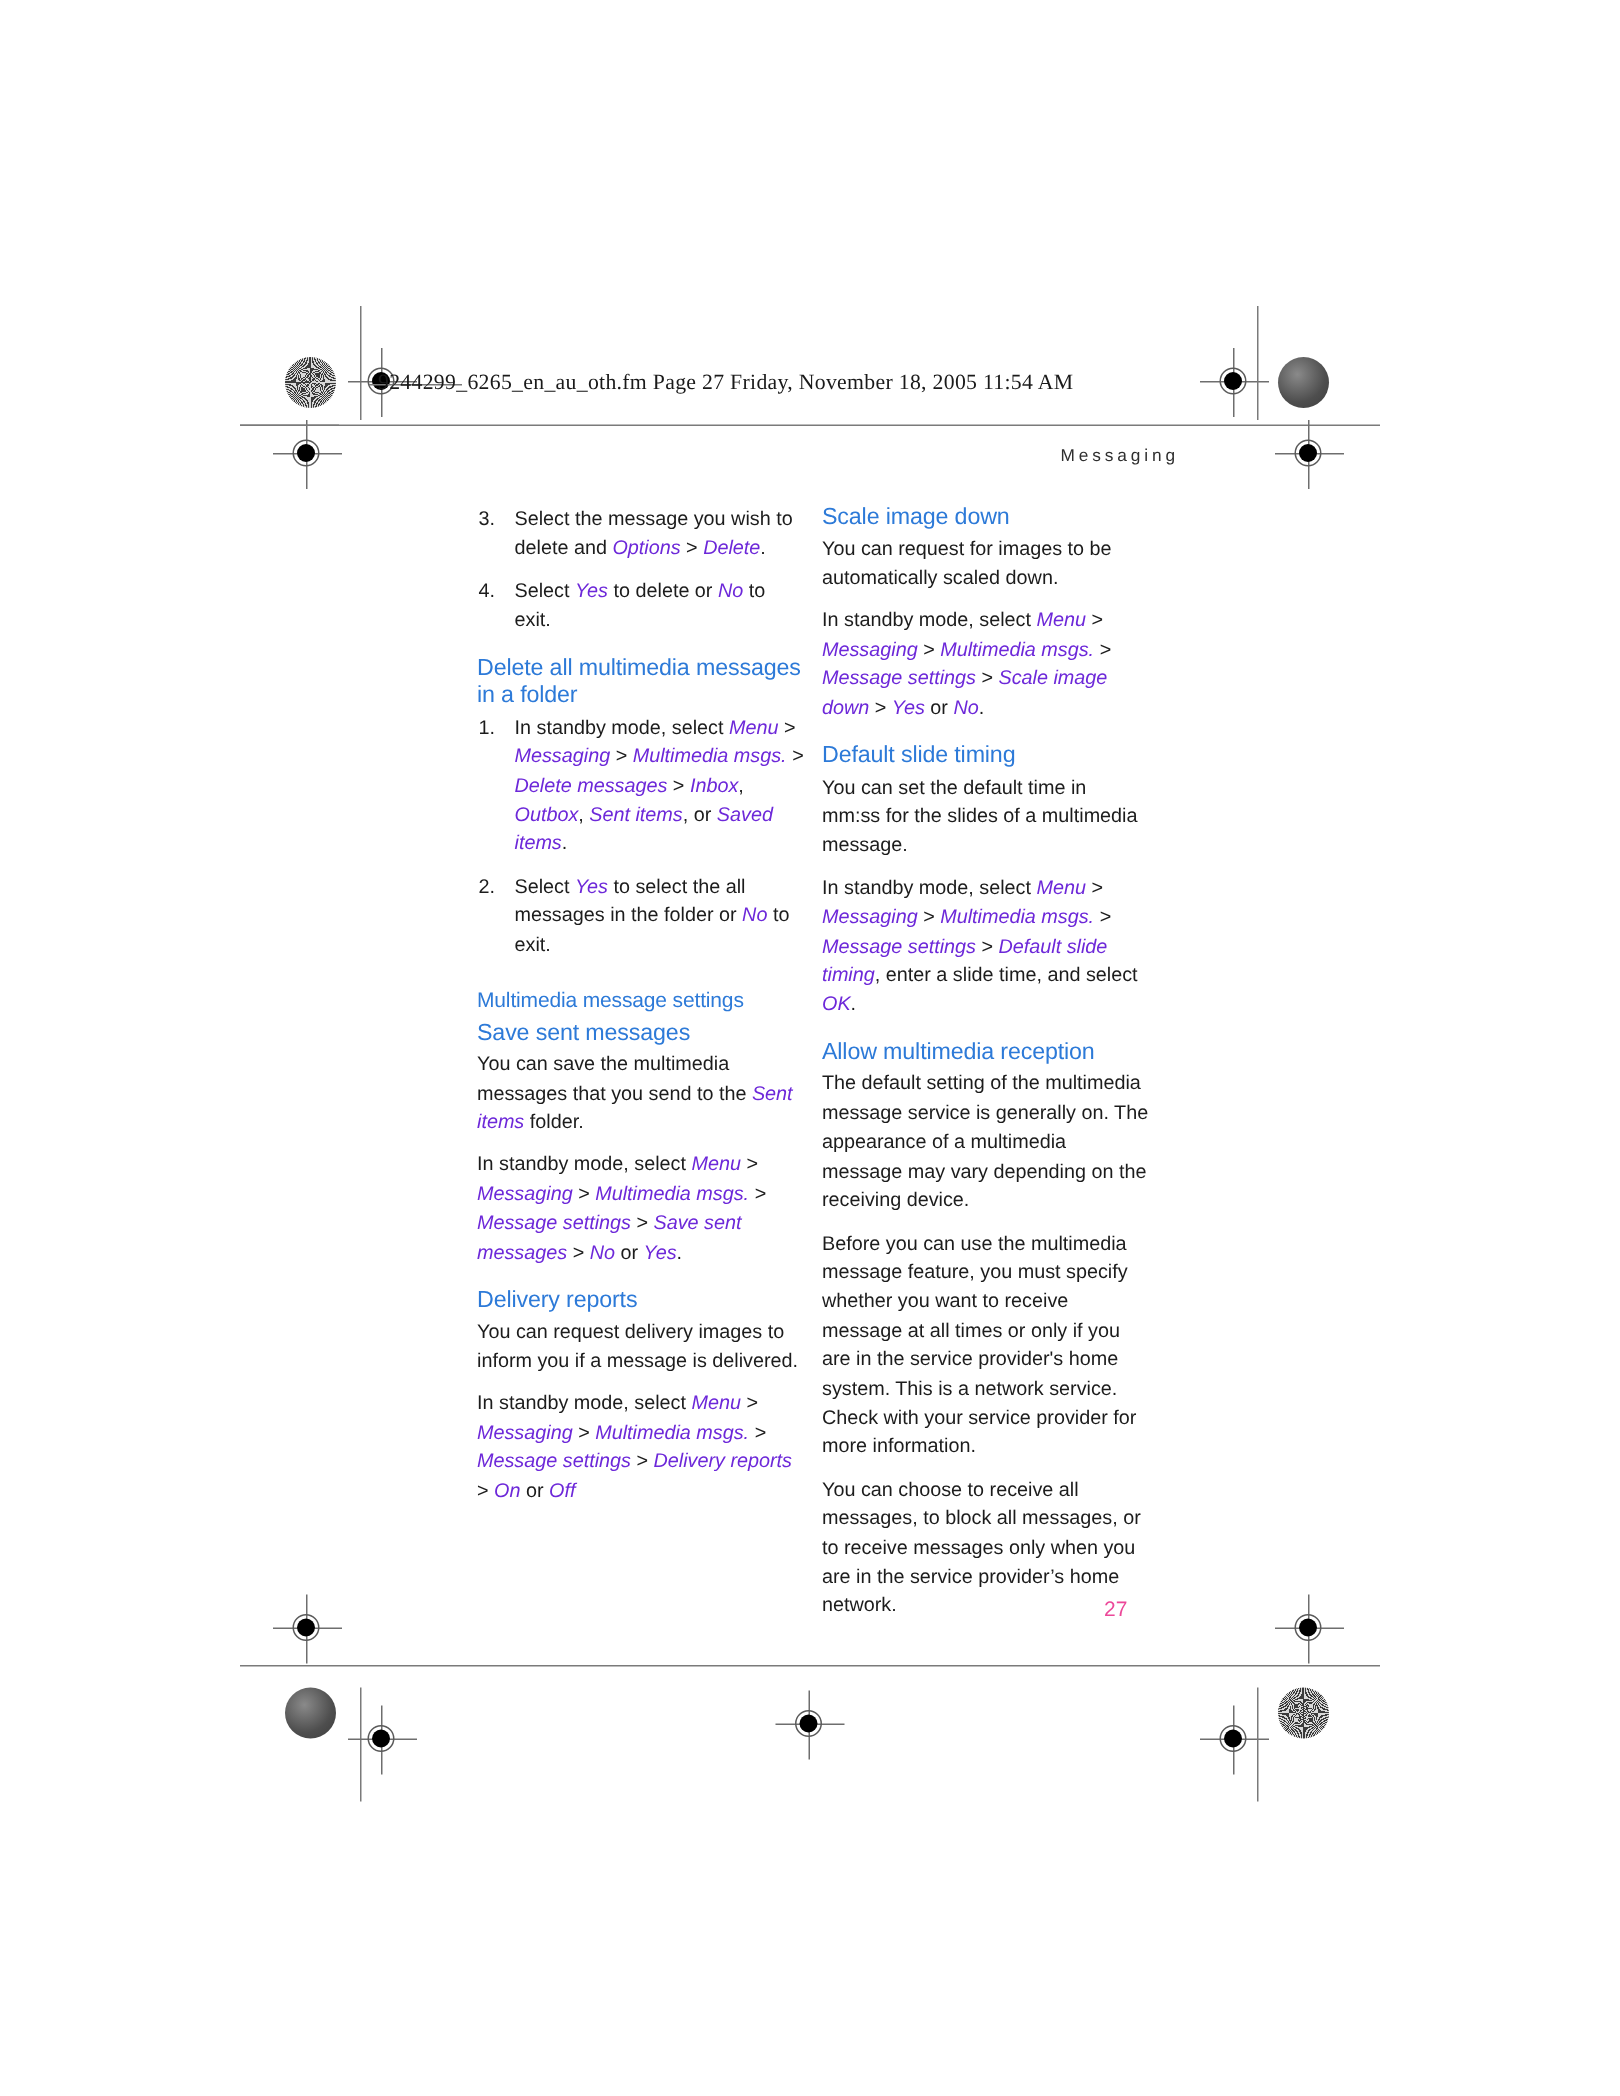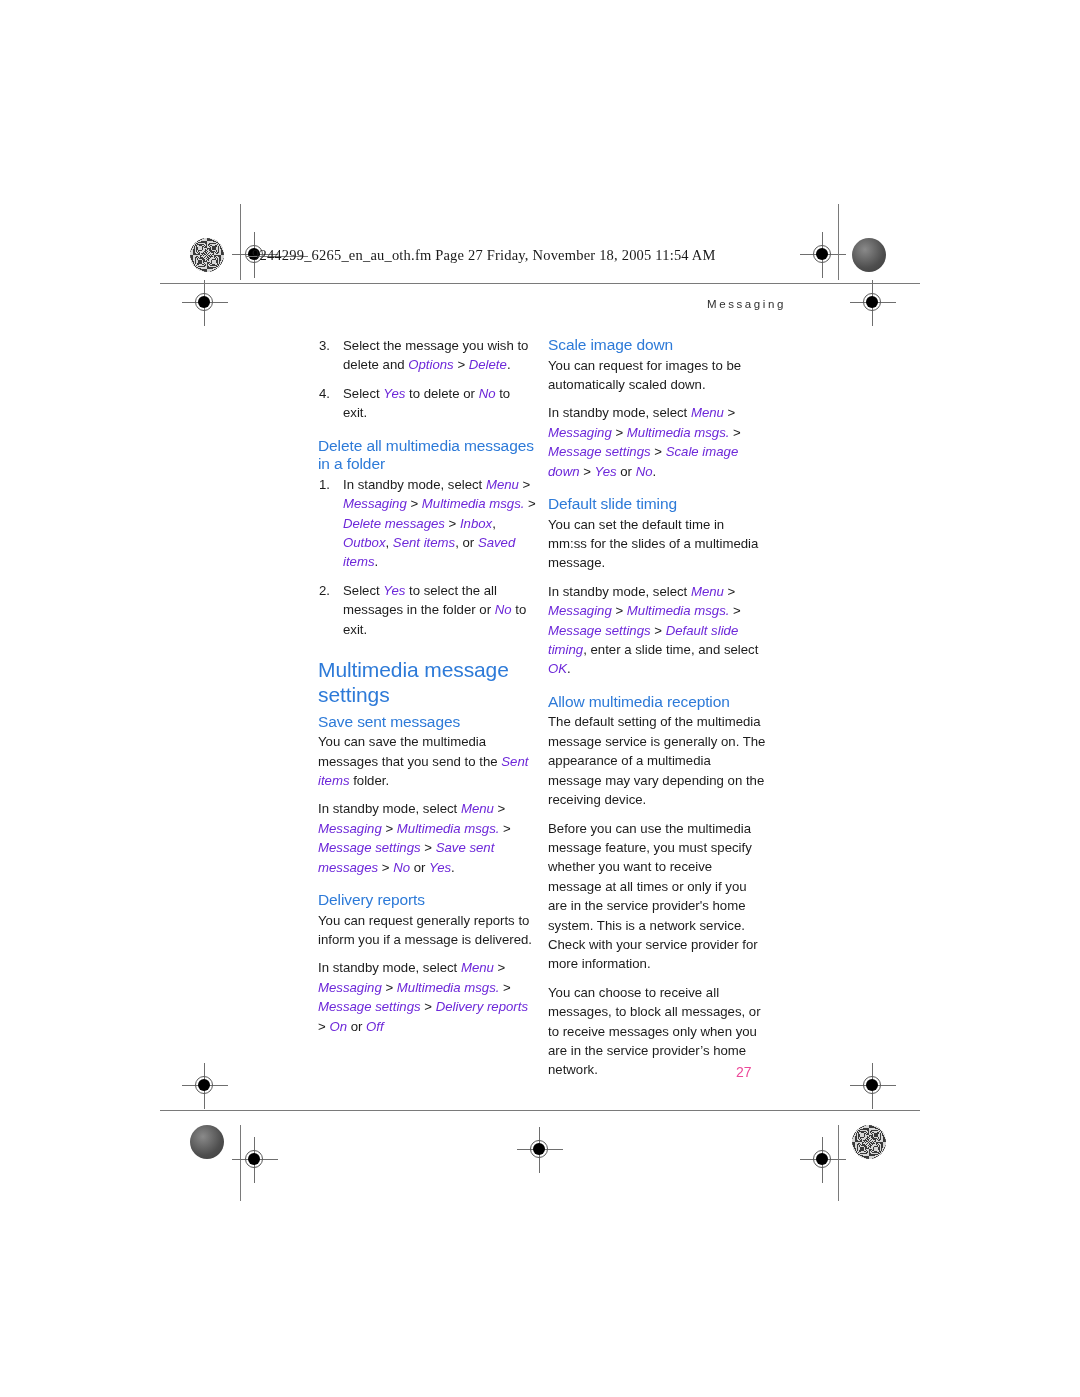--- a/index.html
+++ b/index.html
@@ -89,21 +89,21 @@
   .col-left, .col-right {
     position: absolute;
     top: 336px;
     width: 218px;
   }
   .col-left  { left: 318px; }
   .col-right { left: 548px; }
 
   h1.sect {
     color: #2d7ad8;
-    font-size: 21px;
+    font-size: 14px;
     font-weight: 400;
     line-height: 1.18;
     margin: 19px 0 5px 0;
     letter-spacing: -.1px;
   }
 
   h2.sub {
     color: #2d7ad8;
     font-size: 15.5px;
     font-weight: 400;
@@ -263,21 +263,21 @@
     </li>
   </ol>
 
   <h1 class="sect">Multimedia message settings</h1>
 
   <h2 class="sub first">Save sent messages</h2>
   <p class="body"><span>You can save the multimedia messages that you send to the </span><i class="ui">Sent items</i><span> folder.</span></p>
   <p class="body"><span>In standby mode, select </span><i class="ui">Menu</i><span class="sep"> &gt; </span><i class="ui">Messaging</i><span class="sep"> &gt; </span><i class="ui">Multimedia msgs.</i><span class="sep"> &gt; </span><i class="ui">Message settings</i><span class="sep"> &gt; </span><i class="ui">Save sent messages</i><span class="sep"> &gt; </span><i class="ui">No</i><span class="sep"> or </span><i class="ui">Yes</i><span>.</span></p>
 
   <h2 class="sub">Delivery reports</h2>
-  <p class="body"><span>You can request generally reports to inform you if a message is delivered.</span></p>
+  <p class="body"><span>You can request delivery images to inform you if a message is delivered.</span></p>
   <p class="body"><span>In standby mode, select </span><i class="ui">Menu</i><span class="sep"> &gt; </span><i class="ui">Messaging</i><span class="sep"> &gt; </span><i class="ui">Multimedia msgs.</i><span class="sep"> &gt; </span><i class="ui">Message settings</i><span class="sep"> &gt; </span><i class="ui">Delivery reports</i><span class="sep"> &gt; </span><i class="ui">On</i><span class="sep"> or </span><i class="ui">Off</i></p>
 </div>
 
 <div class="col-right">
 
   <h2 class="sub first">Scale image down</h2>
   <p class="body"><span>You can request for images to be automatically scaled down.</span></p>
   <p class="body"><span>In standby mode, select </span><i class="ui">Menu</i><span class="sep"> &gt; </span><i class="ui">Messaging</i><span class="sep"> &gt; </span><i class="ui">Multimedia msgs.</i><span class="sep"> &gt; </span><i class="ui">Message settings</i><span class="sep"> &gt; </span><i class="ui">Scale image down</i><span class="sep"> &gt; </span><i class="ui">Yes</i><span class="sep"> or </span><i class="ui">No</i><span>.</span></p>
 
   <h2 class="sub">Default slide timing</h2>

